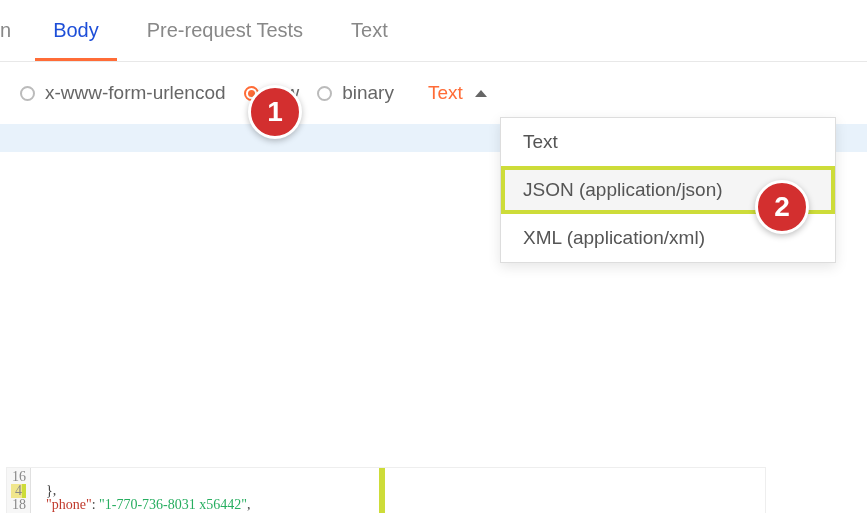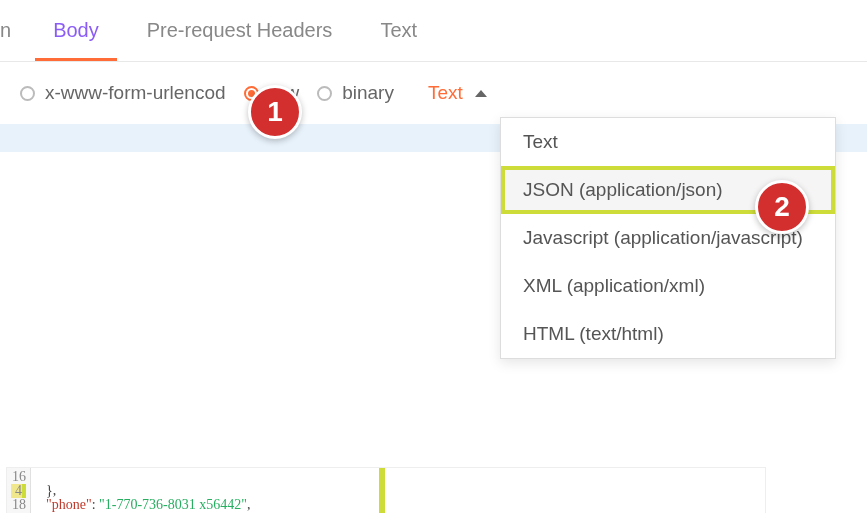--- a/index.html
+++ b/index.html
@@ -24,21 +24,21 @@
       padding: 18px 24px;
       color: #888;
       cursor: pointer;
       position: relative;
     }
     .tab.partial {
       padding-left: 0;
       padding-right: 18px;
     }
     .tab.active {
-      color: #8b5cf6;
+      color: #1d4ed8;
     }
     .tab.active::after {
       content: "";
       position: absolute;
       left: 6px;
       right: 6px;
       bottom: -1px;
       height: 3px;
       background: #ff6c37;
     }
@@ -182,21 +182,21 @@
       width: 6px;
       background: #cddc39;
     }
   </style>
 </head>
 <body>
 
 <div class="tabs">
   <div class="tab partial">n</div>
   <div class="tab active">Body</div>
-  <div class="tab">Pre-request Headers</div>
+  <div class="tab">Pre-request Tests</div>
   <div class="tab">Text</div>
 </div>
 
 <div class="body-types">
   <div class="radio-group">
     <span class="radio"></span>
     <span>x-www-form-urlencod</span>
   </div>
   <div class="radio-group">
     <span class="radio selected"></span>
@@ -210,23 +210,21 @@
     <span>Text</span>
     <span class="arrow-up"></span>
   </div>
 </div>
 
 <div class="editor-band"></div>
 
 <div class="dropdown">
   <div class="dropdown-item">Text</div>
   <div class="dropdown-item highlight">JSON (application/json)</div>
-  <div class="dropdown-item">Javascript (application/javascript)</div>
   <div class="dropdown-item">XML (application/xml)</div>
-  <div class="dropdown-item">HTML (text/html)</div>
 </div>
 
 <div class="badge badge1">1</div>
 <div class="badge badge2">2</div>
 
 <div class="code-snippet">
   <div class="gutter">
     <div>16</div>
     <div class="gutter-active">4</div>
     <div>18</div>

